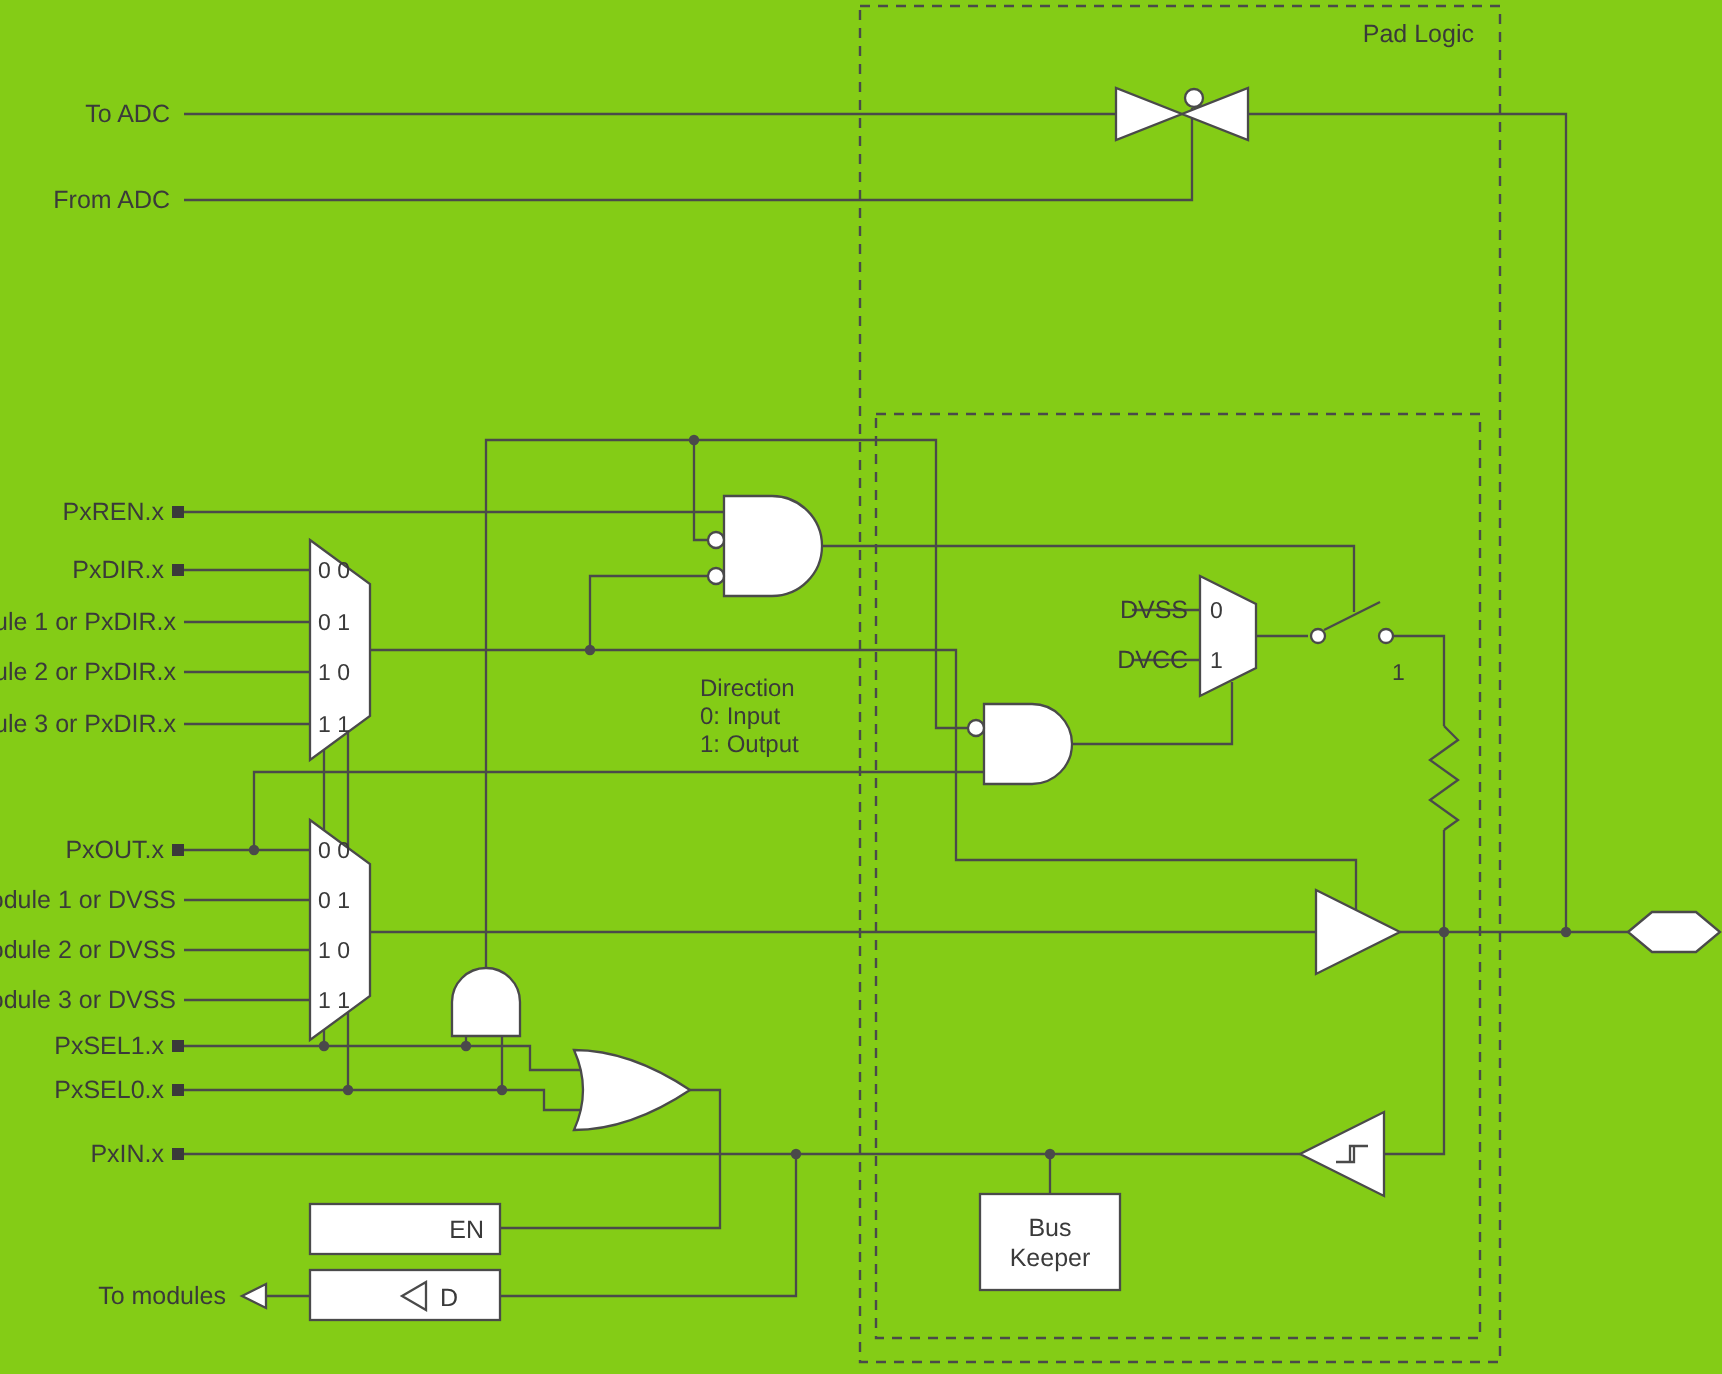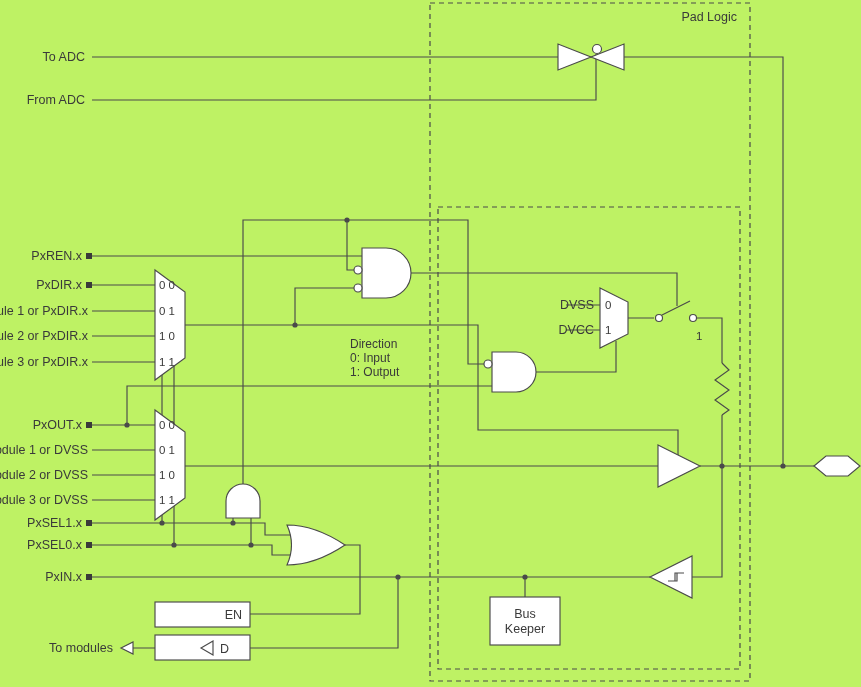--- a/index.html
+++ b/index.html
@@ -1,16 +1,16 @@
 <!DOCTYPE html>
 <html><head>
 <meta charset="utf-8">
 <style>
   html,body{margin:0;padding:0;background:#ffffff;}
-  .stage{width:861px;height:687px;position:relative;background:#bef264;overflow:hidden;}
+  .stage{width:861px;height:687px;position:relative;background:#84cc16;overflow:hidden;}
   svg{display:block;}
   .w{stroke:#4a4a4a;stroke-width:1.15;fill:none;}
   .dash{stroke:#4a4a4a;stroke-width:1.2;fill:none;stroke-dasharray:5 4;}
   .comp{fill:#ffffff;stroke:#4a4a4a;stroke-width:1.15;}
   .dot{fill:#4a4a4a;stroke:none;}
   .sq{fill:#3a3a3a;stroke:none;}
   text{font-family:"Liberation Sans",sans-serif;fill:#3a3a3a;font-size:12.5px;}
   text.small{font-size:11.5px;}
   text.note{font-size:12px;}
 </style>

